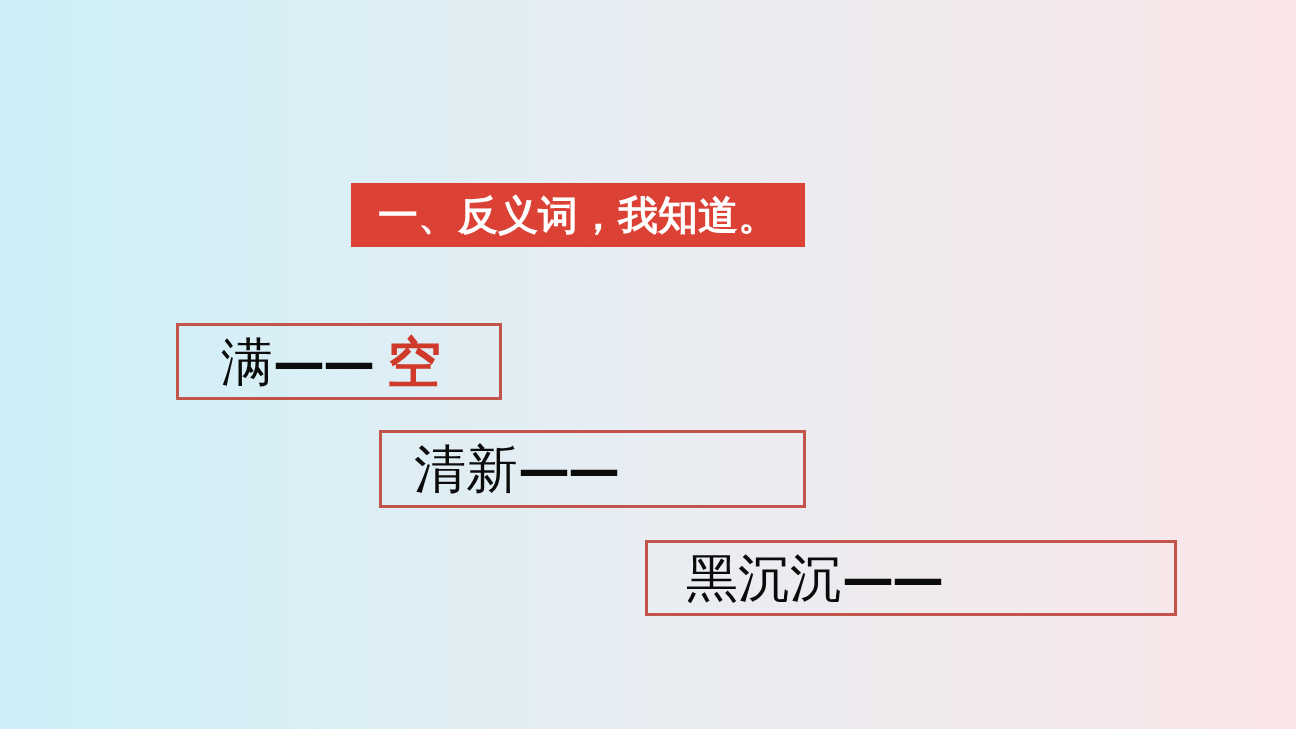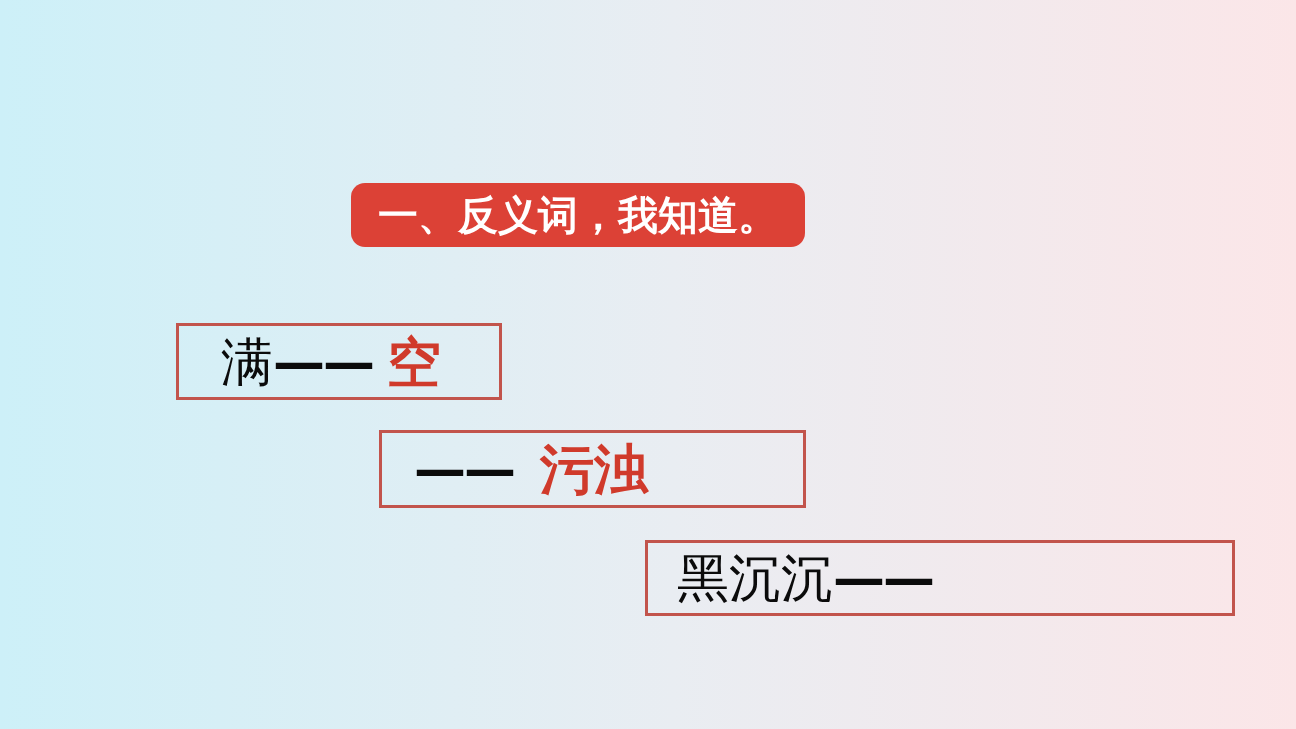--- a/index.html
+++ b/index.html
@@ -18,42 +18,41 @@
   .banner {
     position: absolute;
     left: 351px;
     top: 183px;
     width: 454px;
     height: 64px;
     background: #dc4136;
     display: flex;
     align-items: center;
     justify-content: center;
-    border-radius: 14px;
   }
   .banner-text {
     color: #ffffff;
     font-size: 40px;
     font-weight: bold;
     white-space: nowrap;
     letter-spacing: 0px;
     line-height: 1;
   }
   .pair-box {
     position: absolute;
     border: 3px solid #c2544c;
     background: transparent;
     display: flex;
     align-items: center;
     box-sizing: border-box;
     white-space: nowrap;
   }
   .box-1 { left: 176px; top: 323px; width: 326px; height: 77px; padding-left: 42px; }
   .box-2 { left: 379px; top: 430px; width: 427px; height: 78px; padding-left: 32px; }
-  .box-3 { left: 645px; top: 540px; width: 590px; height: 76px; padding-left: 29px; align-items: center; }
+  .box-3 { left: 645px; top: 540px; width: 532px; height: 76px; padding-left: 38px; align-items: center; }
   .word, .dash {
     color: #0b0b0b;
     font-size: 52px;
     line-height: 1;
   }
   .dash {
     letter-spacing: -2px;
     font-weight: bold;
   }
   .antonym {
@@ -75,22 +74,22 @@
     <span class="banner-text">一、反义词，我知道。</span>
   </div>
 
   <div class="pair-box box-1">
     <span class="word">满</span>
     <span class="dash">——</span>
     <span class="antonym">空</span>
   </div>
 
   <div class="pair-box box-2">
+    <span class="word">清新</span>
     <span class="dash">——</span>
-    <span class="antonym">污浊</span>
   </div>
 
   <div class="pair-box box-3">
     <span class="word">黑沉沉</span>
     <span class="dash">——</span>
   </div>
 
 </div>
 
 </body></html>

